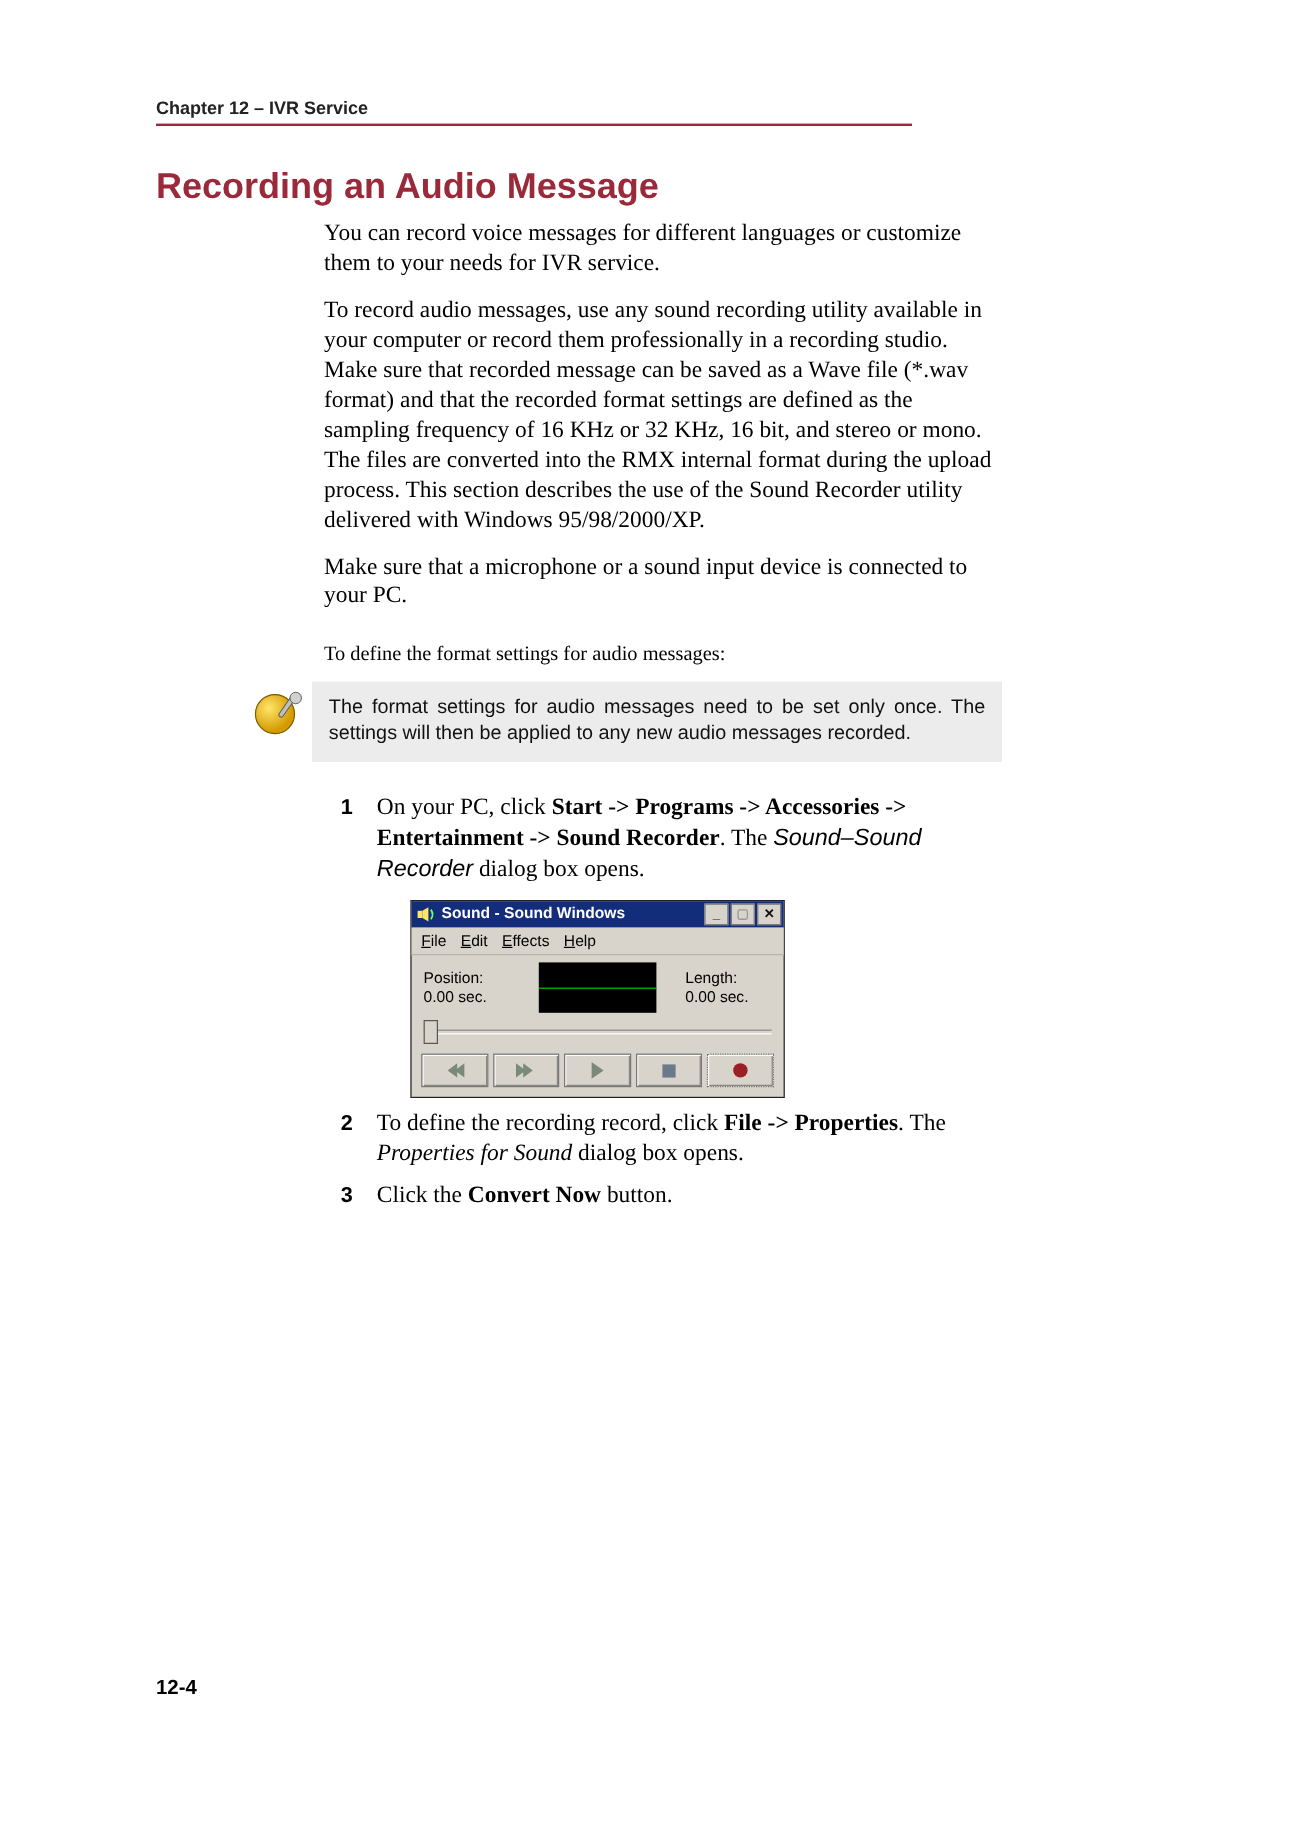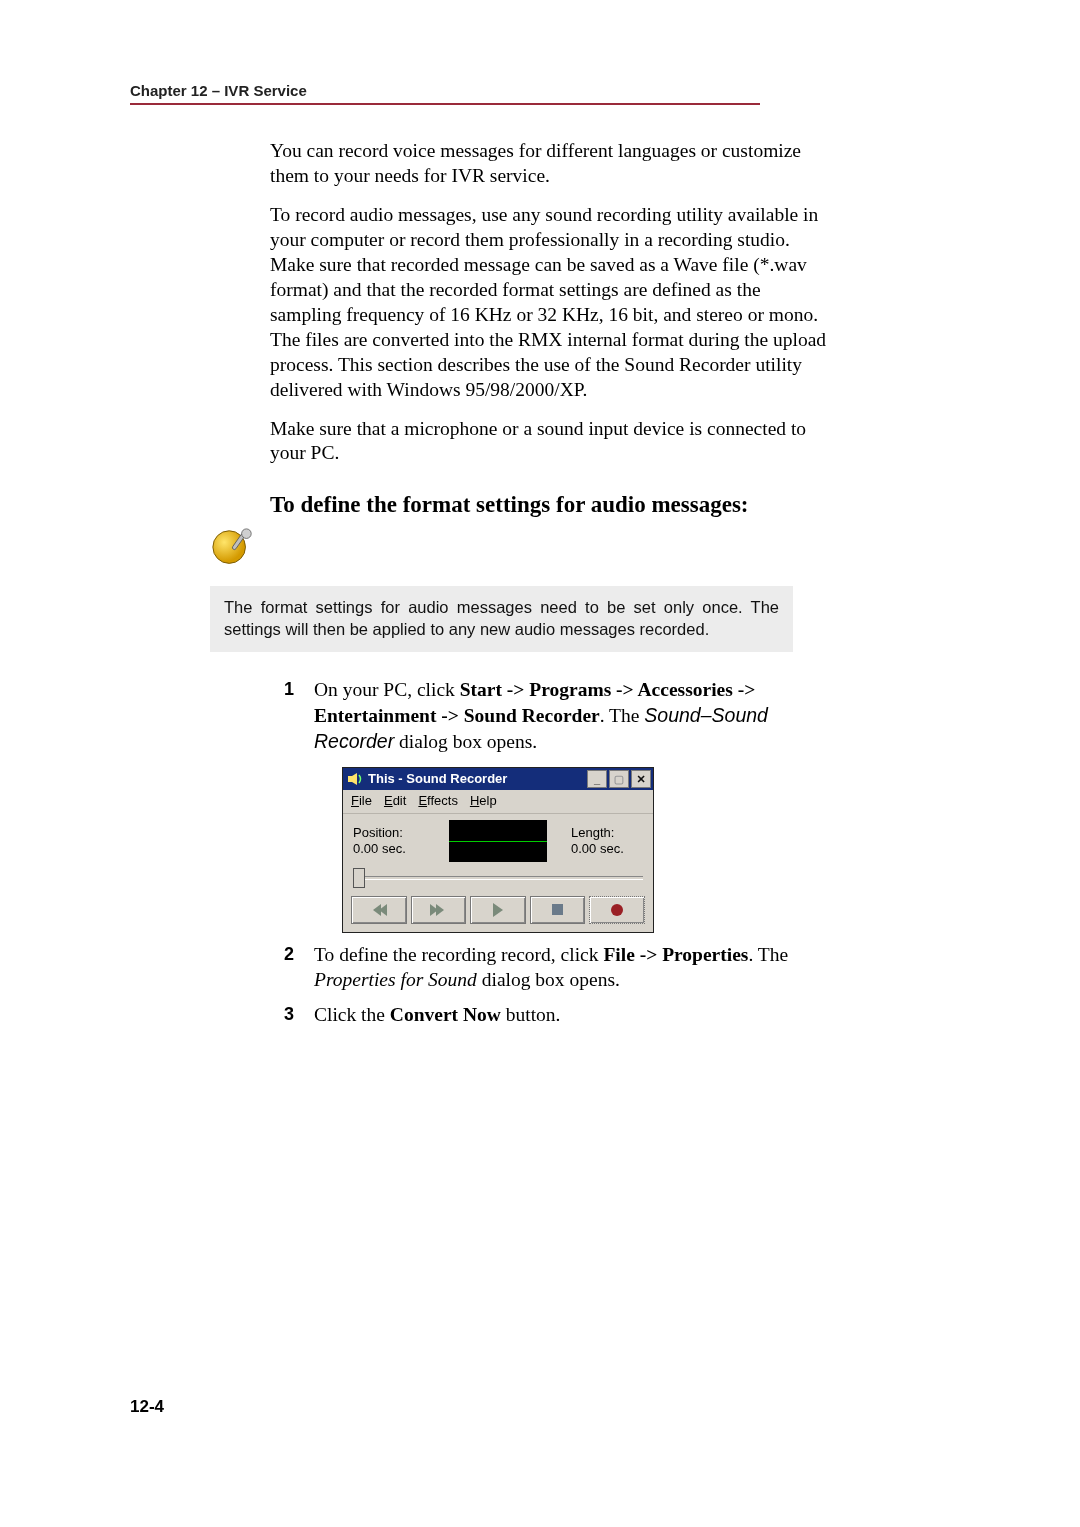--- a/index.html
+++ b/index.html
@@ -40,30 +40,29 @@
     margin-left: 140px;
     width: 565px;
     font-size: 19.5px;
     line-height: 1.28;
   }
   .body-col p {
     margin: 0 0 14px 0;
   }
   .subhead {
     font-family: "Palatino Linotype", Palatino, serif;
-    font-weight: bold;
-    font-size: 23px;
-    margin: 24px 0 0 0;
+    font-weight: normal;
+    font-size: 17px;
+    margin: 24px 0 12px 0;
   }
   .note-row {
     display: flex;
     align-items: flex-start;
-    gap: 14px;
+    gap: 4px;
     margin: 0 0 26px -60px;
-    flex-direction: column;
   }
   .note-icon {
     width: 46px;
     height: 46px;
     flex: 0 0 46px;
     margin-top: 6px;
   }
   .note-box {
     background: #ececec;
     padding: 10px 14px 12px 14px;
@@ -220,20 +219,21 @@
   .bold { font-weight: bold; }
 </style>
 </head>
 <body>
 
 <div class="page">
 
   <div class="chapter-line">Chapter 12 – IVR Service</div>
   <hr class="header-rule">
 
+  <h1 class="section-title">Recording an Audio Message</h1>
 
   <div class="body-col">
     <p>You can record voice messages for different languages or customize them to your needs for IVR service.</p>
     <p>To record audio messages, use any sound recording utility available in your computer or record them professionally in a recording studio. Make sure that recorded message can be saved as a Wave file (*.wav format) and that the recorded format settings are defined as the sampling frequency of 16 KHz or 32 KHz, 16 bit, and stereo or mono. The files are converted into the RMX internal format during the upload process. This section describes the use of the Sound Recorder utility delivered with Windows 95/98/2000/XP.</p>
     <p>Make sure that a microphone or a sound input device is connected to your PC.</p>
 
     <div class="subhead">To define the format settings for audio messages:</div>
 
     <div class="note-row">
       <svg class="note-icon" viewBox="0 0 48 48">
@@ -255,21 +255,21 @@
         <span>On your PC, click </span><span class="bold">Start -&gt; Programs -&gt; Accessories -&gt; Entertainment -&gt; Sound Recorder</span><span>. The </span><span class="italic" style="font-family:Arial,Helvetica,sans-serif">Sound–Sound Recorder</span><span> dialog box opens.</span>
 
         <div class="figure-wrap">
           <div class="recorder">
             <div class="rec-title">
               <svg class="spk-icon" viewBox="0 0 16 16">
                 <rect x="1" y="5" width="4" height="6" fill="#ffe36b"></rect>
                 <polygon points="5,5 10,2 10,14 5,11" fill="#ffe36b"></polygon>
                 <path d="M12 4 Q15 8 12 12" stroke="#6eff6e" stroke-width="1.5" fill="none"></path>
               </svg>
-              <span class="title-text">This - Sound Recorder</span>
+              <span class="title-text">Sound - Sound Windows</span>
               <span class="winbtn">_</span>
               <span class="winbtn disabled">▢</span>
               <span class="winbtn">✕</span>
             </div>
             <div class="rec-menu">
               <span>File</span>
               <span>Edit</span>
               <span>Effects</span>
               <span>Help</span>
             </div>

